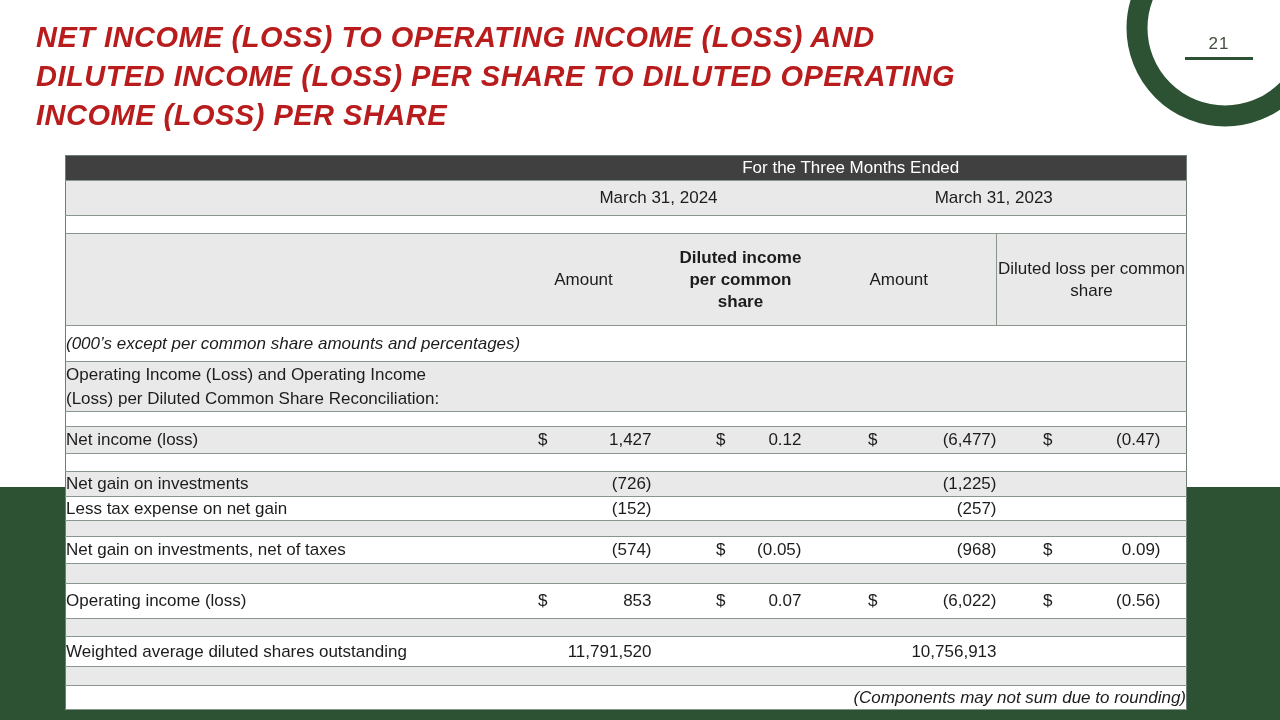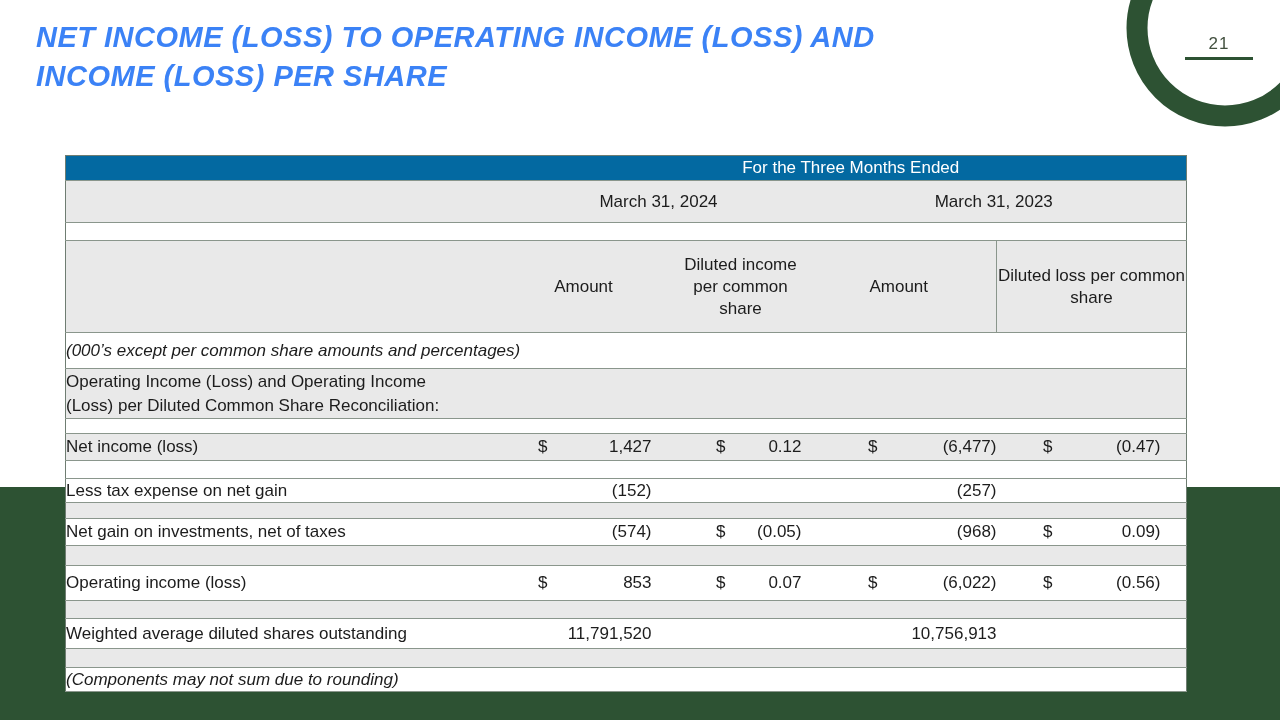--- a/index.html
+++ b/index.html
@@ -12,59 +12,60 @@
   .green-band { position:absolute; left:0; top:487px; width:1280px; height:233px; background:#2d5233; }
   
   .ring-svg { position:absolute; left:0; top:0; width:1280px; height:720px; pointer-events:none; }
   
   .pagenum { position:absolute; left:1185px; top:34px; width:68px; text-align:center; }
   .pagenum-text { font-size:17px; color:#42503f; letter-spacing:1px; }
   .pagenum-bar { height:3px; background:#2d5233; margin-top:3px; }
   
   .title {
     position:absolute; left:36px; top:18px; width:1075px;
-    color:#3b82f6; font-weight:bold; font-style:italic;
+    color:#b91c1c; font-weight:bold; font-style:italic;
     font-size:29px; line-height:39px; letter-spacing:0.5px;
   }
   
   table.fin {
     position:absolute; left:65px; top:155px; width:1121px;
     border-collapse:collapse; table-layout:fixed;
     background:#ffffff; border:1px solid #6f7d72;
     font-size:17px; color:#1c1c1c;
   }
   table.fin td, table.fin th { padding:0; font-weight:normal; vertical-align:middle; }
   table.fin tr { border-bottom:1px solid #8a968c; }
   .bg-g { background:#e9e9e9; }
   .bg-w { background:#ffffff; }
-  .period-row th { background:#0369a1; color:#ffffff; font-weight:bold; text-align:center; }
+  .period-row th { background:#404040; color:#ffffff; font-weight:bold; text-align:center; }
   .dates-row td { text-align:center; }
   .colhead-row th { vertical-align:bottom; text-align:center; line-height:22px; padding-bottom:3px; }
-  .colhead-row .dil24 { padding-left:28px; }
+  .colhead-row .dil24 { padding-left:28px;font-weight:bold; }
   .colhead-row .dil23 { border-left:1px solid #8a968c; }
   td.lab { padding-left:6px; text-align:left; white-space:nowrap; }
   td.dol { text-align:right; padding-right:6px; }
   td.val { text-align:right; padding-right:3px; white-space:nowrap; }
   td.note { font-style:italic; padding-left:6px; }
   td.recon { font-weight:bold; padding-left:6px; line-height:24px; }
-  td.footnote { font-style:italic; text-align:left; }
+  td.footnote { font-style:italic; text-align:right; }
 </style>
 </head>
 <body>
 
 <div class="slide">
 
   <div class="green-band"></div>
 
   <svg class="ring-svg" viewBox="0 0 1280 720" xmlns="http://www.w3.org/2000/svg">
     <circle cx="1225" cy="28" r="88" fill="none" stroke="#2d5233" stroke-width="21"></circle>
   </svg>
 
   <div class="title">
     <div>NET INCOME (LOSS) TO OPERATING INCOME (LOSS) AND</div>
+    <div>DILUTED INCOME (LOSS) PER SHARE TO DILUTED OPERATING</div>
     <div>INCOME (LOSS) PER SHARE</div>
   </div>
 
   <div class="pagenum">
     <div class="pagenum-text">21</div>
     <div class="pagenum-bar"></div>
   </div>
 
   <table class="fin">
     <colgroup>
@@ -79,21 +80,21 @@
         <col style="width:108px">
       <col style="width:26px">
     </colgroup>
 
     <tbody>
         <tr class="period-row" style="height:25px">
       <th></th>
       <th colspan="9">For the Three Months Ended</th>
     </tr>
 
-    <tr class="dates-row bg-g" style="height:42px">
+    <tr class="dates-row bg-g" style="height:35px">
       <td></td>
       <td colspan="4">March 31, 2024</td>
       <td colspan="5">March 31, 2023</td>
     </tr>
 
     <tr class="bg-w" style="height:18px">
           <td colspan="10"></td>
         </tr>
 
     <tr class="colhead-row bg-g" style="height:92px">
@@ -129,20 +130,32 @@
       <td class="val">(6,477)</td>
       <td class="dol">$</td>
       <td class="val">(0.47)</td>
       <td></td>
     </tr>
 
     <tr class="bg-w" style="height:18px">
           <td colspan="10"></td>
         </tr>
 
+    <tr class="bg-g" style="height:25px">
+      <td class="lab">Net gain on investments</td>
+      <td class="dol"></td>
+      <td class="val">(726)</td>
+      <td class="dol"></td>
+      <td class="val"></td>
+      <td class="dol"></td>
+      <td class="val">(1,225)</td>
+      <td class="dol"></td>
+      <td class="val"></td>
+      <td></td>
+    </tr>
 
     <tr class="bg-w" style="height:24px">
       <td class="lab">Less tax expense on net gain</td>
       <td class="dol"></td>
       <td class="val">(152)</td>
       <td class="dol"></td>
       <td class="val"></td>
       <td class="dol"></td>
       <td class="val">(257)</td>
       <td class="dol"></td>

